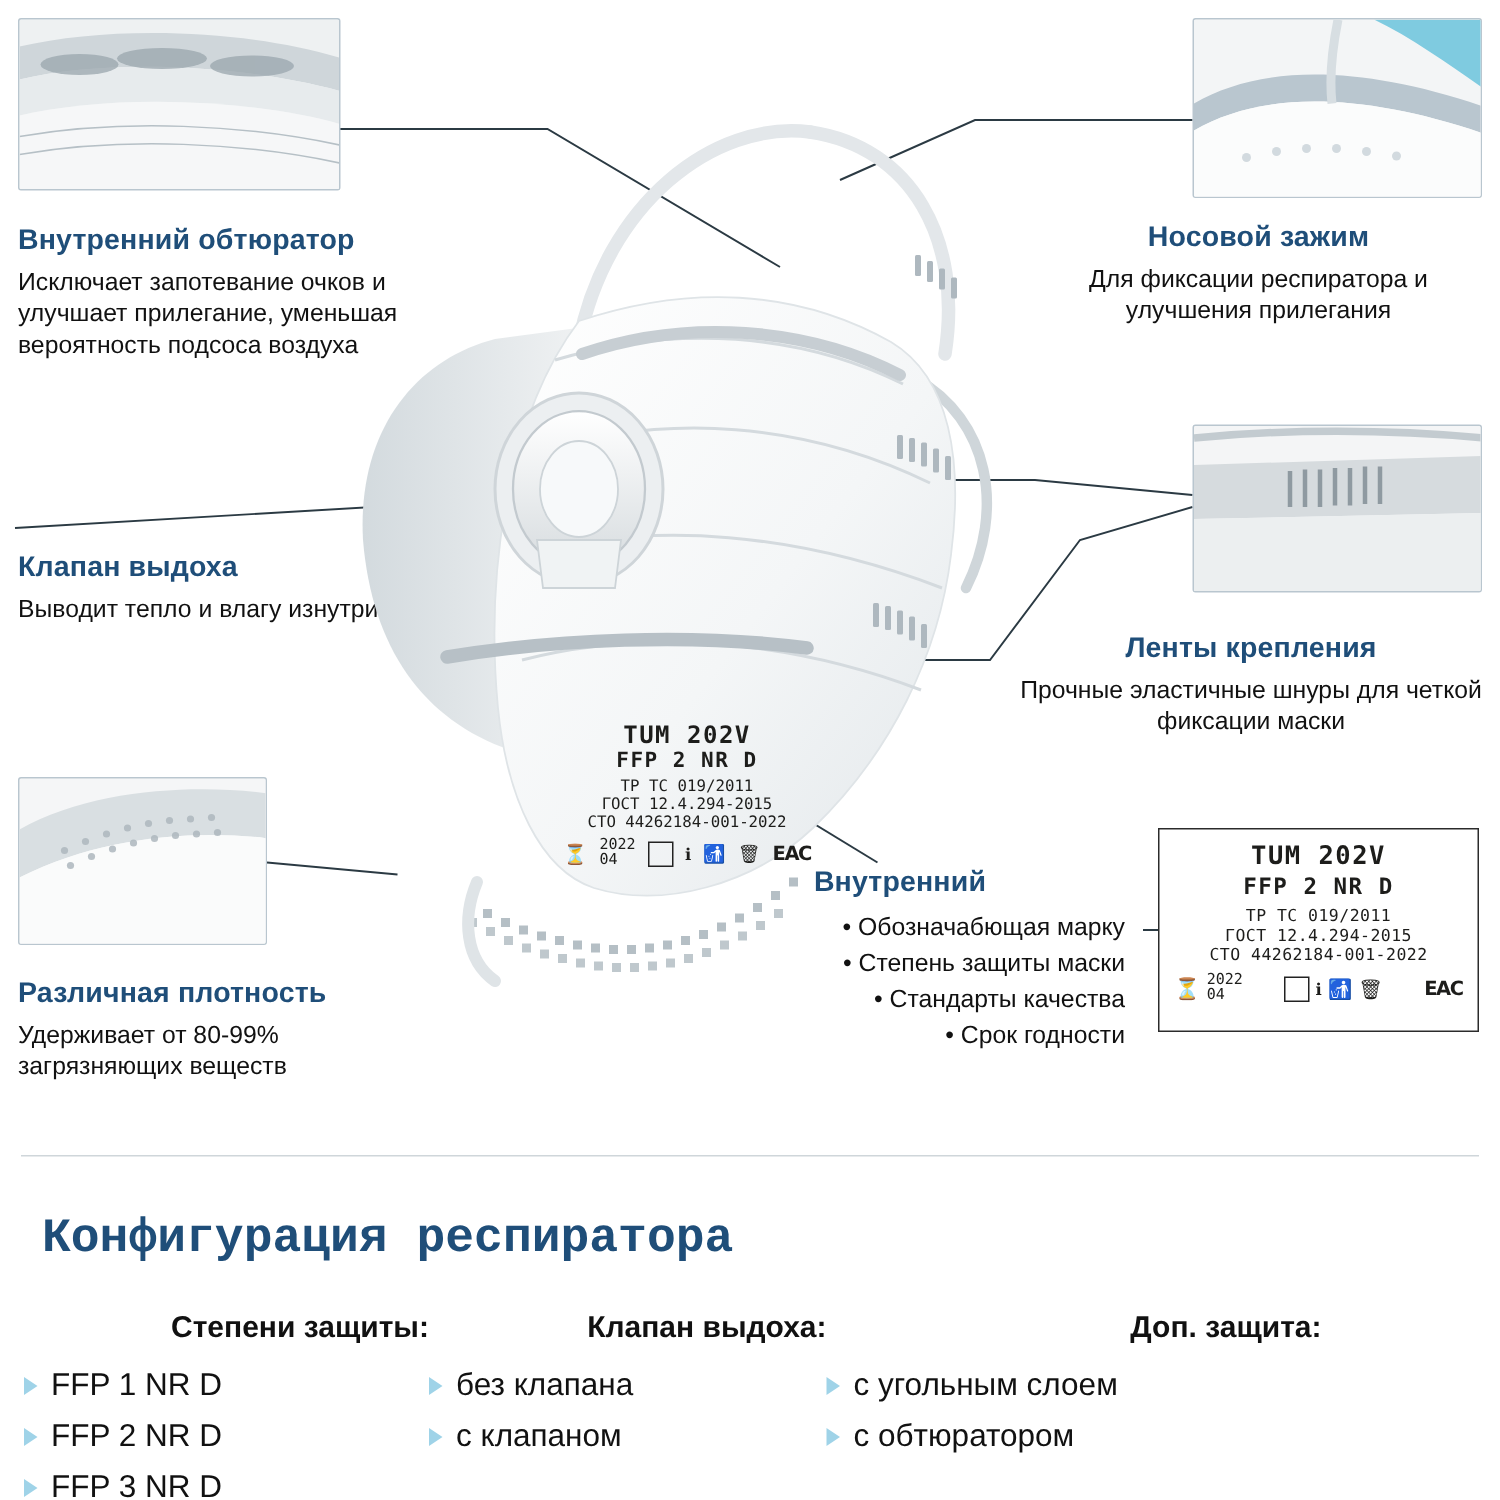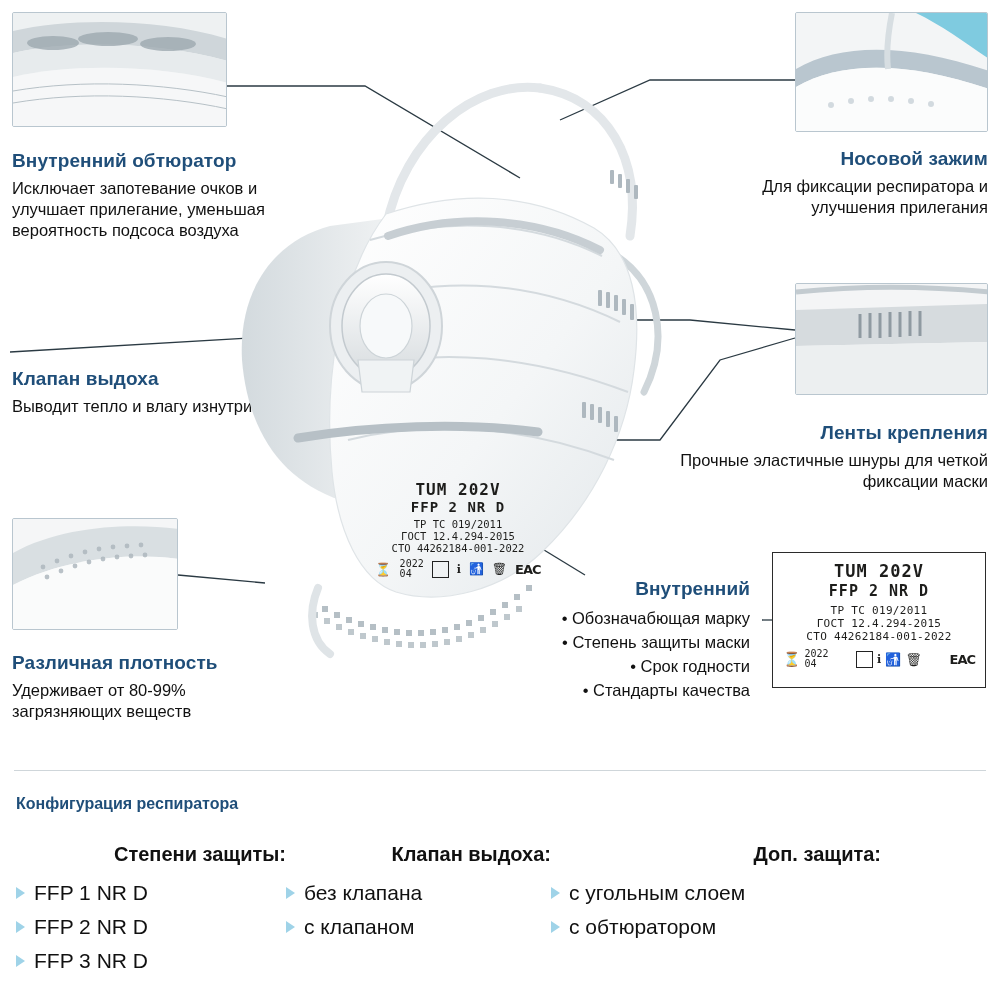--- a/index.html
+++ b/index.html
@@ -24,21 +24,21 @@
     line-height:22px;
     margin:0 0 6px 0;
     letter-spacing:0.1px;
   }
   .callout-body{
     font-size:16.5px;
     line-height:21px;
     color:#111;
     margin:0;
   }
-  .right-align{text-align:right;}
+  .right-align{text-align:center;}
 
   
   .thumb{
     border:1px solid #b9c6cf;
     background:#f2f4f5;
     box-sizing:border-box;
     overflow:hidden;
     border-radius:2px;
   }
 
@@ -70,21 +70,21 @@
 
   
   .bullet-list{margin:0;padding:0;list-style:none;}
   .bullet-list li{
     font-size:16.5px;line-height:24px;color:#111;
   }
   .bullet-dot{color:#111;}
 
   
   .section-title{
-    color:#1f4e79;font-size:16px;font-weight:700;margin:0;
+    color:#1f4e79;font-size:32px;font-weight:700;margin:12px;font-family:Liberation Mono, monospace;
   }
   .col-head{
     font-size:20px;font-weight:700;color:#111;margin:0 0 10px 0;
   }
   .opt{
     display:flex;align-items:center;gap:9px;
     font-size:21px;line-height:34px;color:#111;
   }
   .tri{
     width:0;height:0;
@@ -226,22 +226,22 @@
   <div class="abs" style="left:12px;top:652px;width:272px;">
     <p class="callout-title">Различная плотность</p>
     <p class="callout-body">Удерживает от 80-99% загрязняющих веществ</p>
   </div>
 
   <div class="abs" style="left:450px;top:578px;width:300px;text-align:right;">
     <p class="callout-title right-align">Внутренний</p>
     <ul class="bullet-list" style="text-align:right;">
       <li><span class="bullet-dot">•&nbsp;</span><span>Обозначабющая марку</span></li>
       <li><span class="bullet-dot">•&nbsp;</span><span>Степень защиты маски</span></li>
+      <li><span class="bullet-dot">•&nbsp;</span><span>Стандарты качества</span></li>
       <li><span class="bullet-dot">•&nbsp;</span><span>Срок годности</span></li>
-      <li><span class="bullet-dot">•&nbsp;</span><span>Стандарты качества</span></li>
     </ul>
   </div>
 
   <div class="abs mark-box" style="left:772px;top:552px;width:214px;height:136px;">
     <div class="mark-l1">TUM 202V</div>
     <div class="mark-l2">FFP 2 NR D</div>
     <div class="mark-l3">ТР ТС 019/2011</div>
     <div class="mark-l4">ГОСТ 12.4.294-2015</div>
     <div class="mark-l5">СТО 44262184-001-2022</div>
     <div class="mark-icons">

